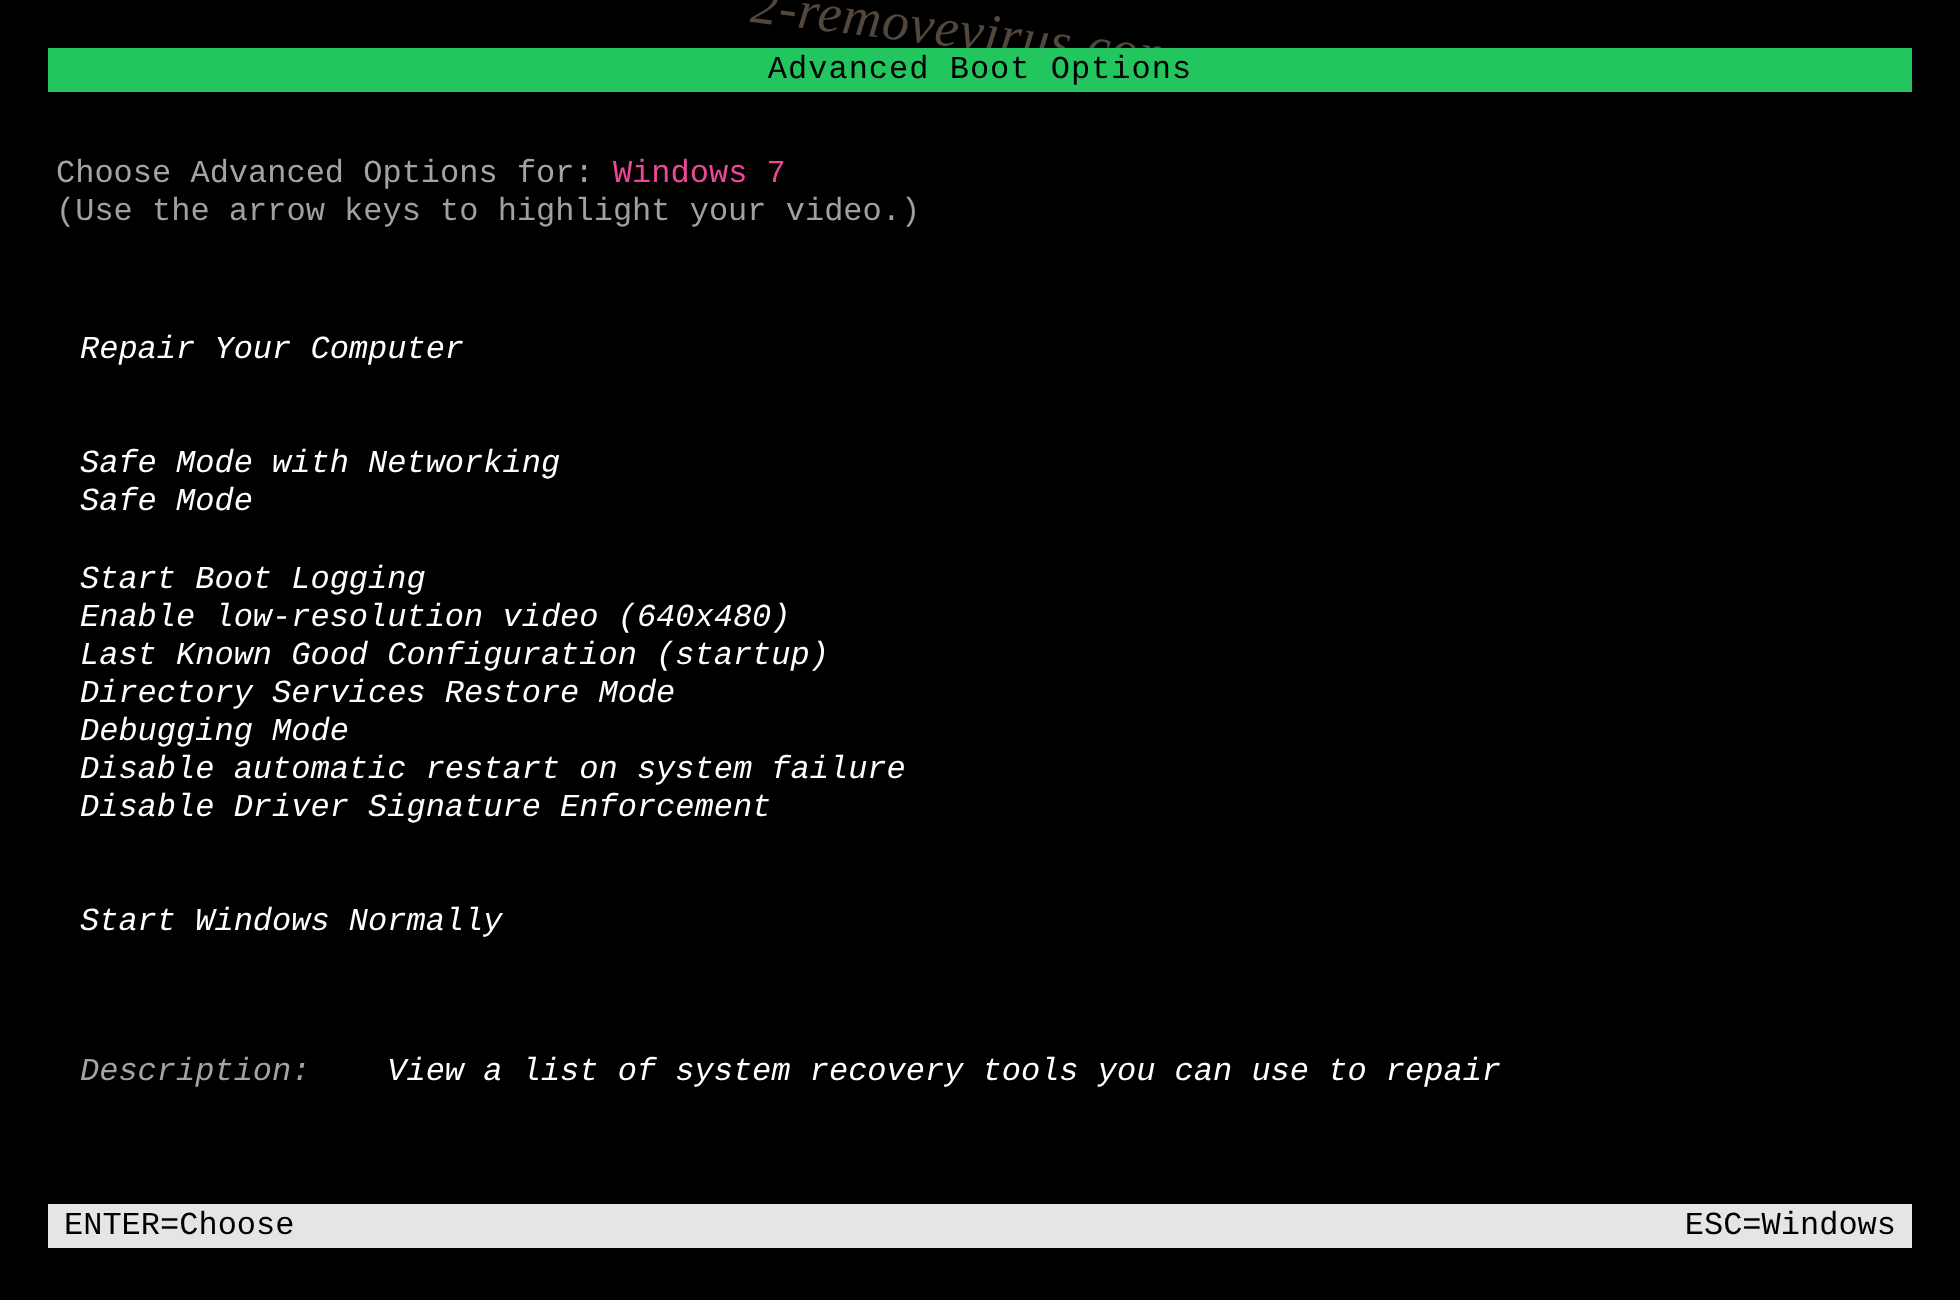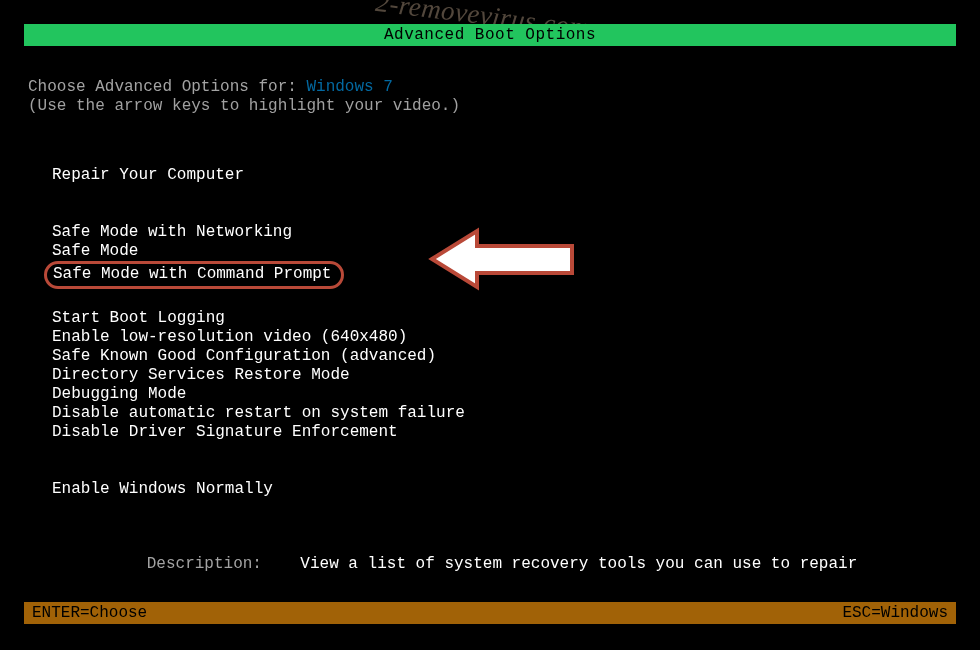--- a/index.html
+++ b/index.html
@@ -26,62 +26,62 @@
       font-family: 'Consolas', 'Courier New', monospace;
       letter-spacing: 0.5px;
     }
     .content {
       position: absolute;
       top: 78px;
       left: 28px;
       right: 28px;
     }
     .white-text {
-      color: #0369a1;
+      color: #ec4899;
     }
     .line {
       line-height: 19px;
       white-space: pre;
     }
     .menu {
       margin-top: 50px;
-      margin-left: 24px;
+      margin-left: 12px;
+      font-style: italic;
     }
     .menu-item {
       line-height: 19px;
       color: #fff;
       display: inline-block;
     }
     .menu-row {
       line-height: 19px;
       position: relative;
     }
     .highlighted {
       border: 3px solid #b94938;
       border-radius: 14px;
       padding: 1px 10px 2px 6px;
       display: inline-block;
       margin-left: -8px;
     }
     .description {
       margin-top: 0px;
-      text-align: center;
     }
     .desc-label {
       color: #a3a3a3;
     }
     .desc-text {
       color: #fff;
     }
     .footer-bar {
       position: absolute;
       bottom: 26px;
       left: 24px;
       right: 24px;
-      background: #a16207;
+      background: #e5e5e5;
       color: #000;
       padding: 2px 8px;
       display: flex;
       justify-content: space-between;
       font-family: 'Consolas', 'Courier New', monospace;
     }
     .arrow {
       position: absolute;
       left: 370px;
       top: -40px;
@@ -115,44 +115,34 @@
   <div class="line"><span class="desc-label">Choose Advanced Options for: </span><span class="white-text">Windows 7</span></div>
   <div class="line">(Use the arrow keys to highlight your video.)</div>
 
   <div class="menu">
     <div class="menu-row"><span class="menu-item">Repair Your Computer</span></div>
 
     <div class="spacer-sm"></div>
 
     <div class="menu-row"><span class="menu-item">Safe Mode with Networking</span></div>
     <div class="menu-row"><span class="menu-item">Safe Mode</span></div>
-    <div class="menu-row">
-      <span class="highlighted">
-        <span class="menu-item">Safe Mode with Command Prompt</span>
-      </span>
-      <div class="arrow">
-        <svg width="160" height="75" viewBox="0 0 160 75">
-          <path d="M 10 38 L 55 10 L 55 25 L 150 25 L 150 52 L 55 52 L 55 66 Z" fill="#fff" stroke="#b94938" stroke-width="4" stroke-linejoin="miter"></path>
-        </svg>
-      </div>
-    </div>
 
     <div class="spacer-sm" style="height:20px"></div>
 
     <div class="menu-row"><span class="menu-item">Start Boot Logging</span></div>
     <div class="menu-row"><span class="menu-item">Enable low-resolution video (640x480)</span></div>
-    <div class="menu-row"><span class="menu-item">Safe Known Good Configuration (advanced)</span></div>
+    <div class="menu-row"><span class="menu-item">Last Known Good Configuration (startup)</span></div>
     <div class="menu-row"><span class="menu-item">Directory Services Restore Mode</span></div>
     <div class="menu-row"><span class="menu-item">Debugging Mode</span></div>
     <div class="menu-row"><span class="menu-item">Disable automatic restart on system failure</span></div>
     <div class="menu-row"><span class="menu-item">Disable Driver Signature Enforcement</span></div>
 
     <div class="spacer-md"></div>
 
-    <div class="menu-row"><span class="menu-item">Enable Windows Normally</span></div>
+    <div class="menu-row"><span class="menu-item">Start Windows Normally</span></div>
 
     <div class="spacer-lg"></div>
 
     <div class="description">
       <div class="line"><span class="desc-label">Description:    </span><span class="desc-text">View a list of system recovery tools you can use to repair</span></div>
     </div>
   </div>
 </div>
 
 <div class="footer-bar">

